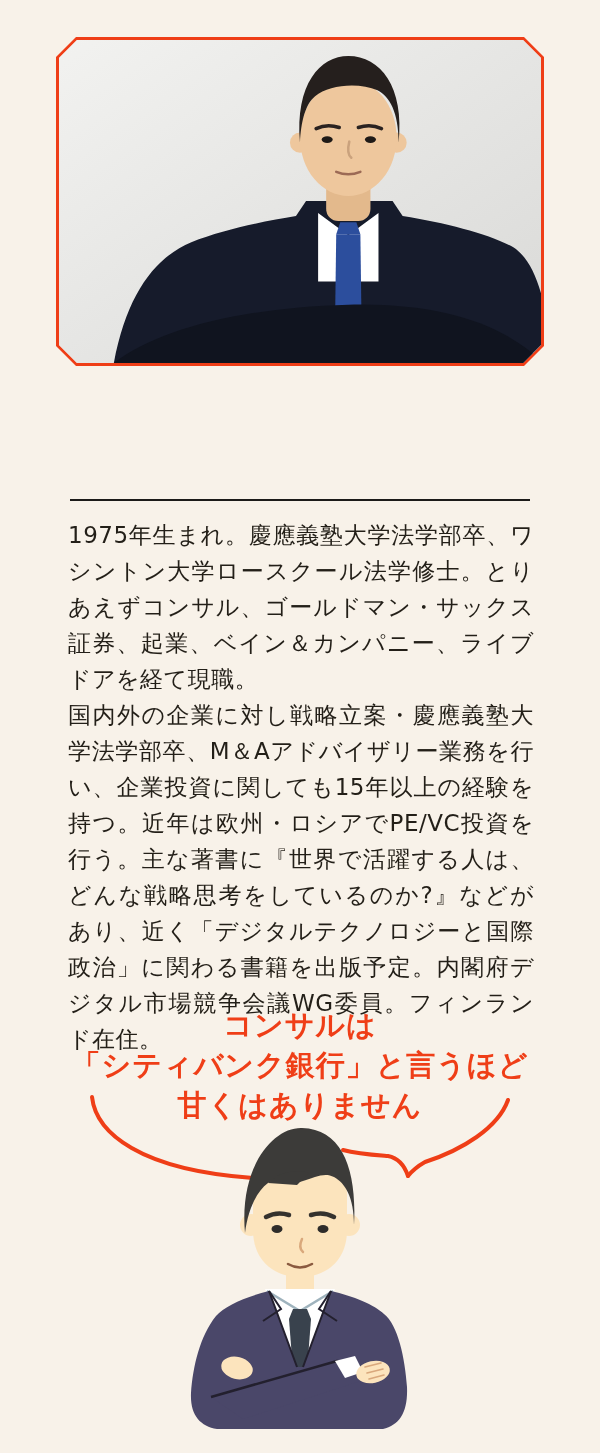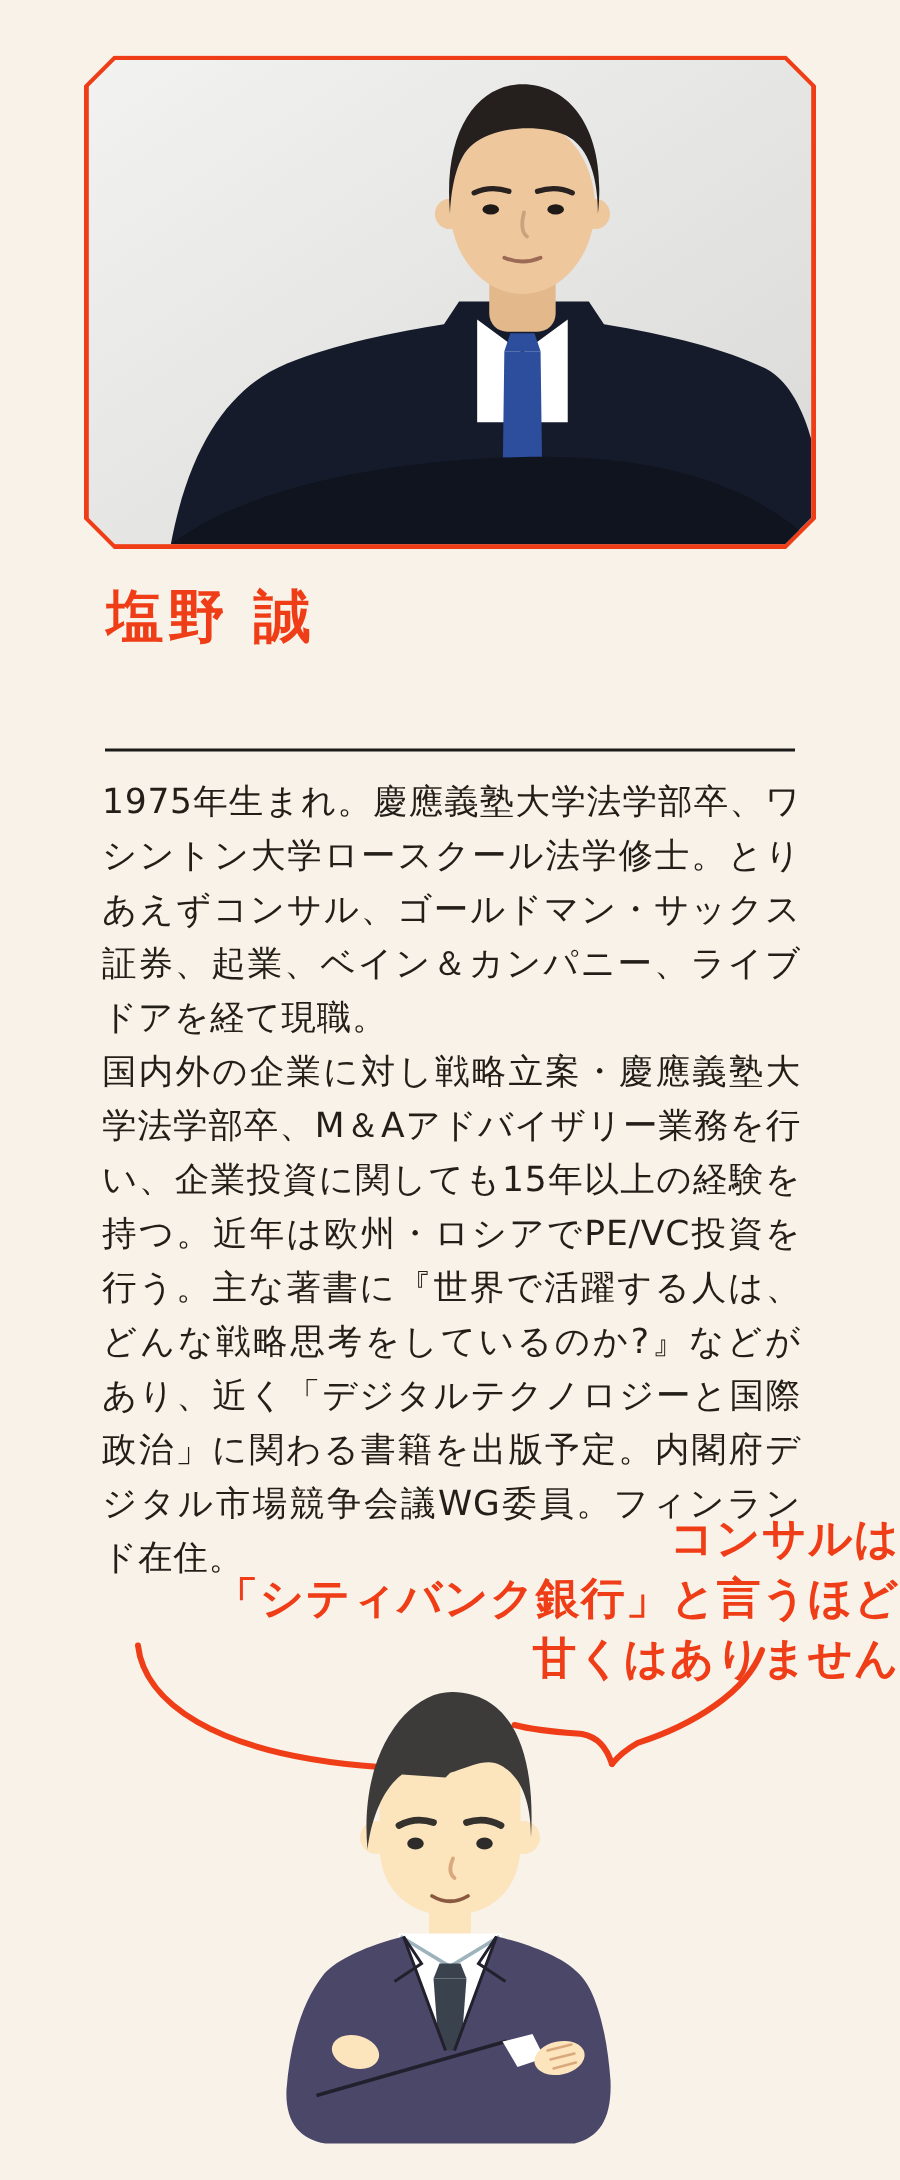--- a/index.html
+++ b/index.html
@@ -23,21 +23,21 @@
   .name{position:absolute;left:71px;top:389px;margin:0;font-size:38px;line-height:1.2;font-weight:600;
     color:var(--accent);letter-spacing:3px;}
   .role{position:absolute;left:71px;top:452px;margin:0;font-size:17px;line-height:1.3;font-weight:700;
     color:var(--accent);letter-spacing:1.5px;}
   .divider{position:absolute;left:70px;top:499px;width:460px;height:2px;background:var(--divider);}
 
   .bio{position:absolute;left:68px;top:517px;width:466px;color:var(--ink);
     font-size:23px;line-height:36px;letter-spacing:0.5px;text-align:justify;}
   .bio p{margin:0;}
 
-  .quote{position:absolute;left:0;top:1005px;width:600px;text-align:right;color:var(--accent);
+  .quote{position:absolute;left:0;top:1005px;width:600px;text-align:center;color:var(--accent);
     font-size:29px;line-height:40px;font-weight:800;letter-spacing:1px;}
   .quote-line{display:block;}
 
   .bubble{position:absolute;left:80px;top:1088px;width:440px;height:100px;}
   .illustration{position:absolute;left:185px;top:1125px;width:230px;height:310px;}
 </style>
 </head>
 <body>
 
 <div class="canvas">
@@ -75,21 +75,20 @@
           <path d="M 298 87 Q 310 83 321 88" stroke="#2a2220" stroke-width="3.5" fill="none" stroke-linecap="round"></path>
           <ellipse cx="267" cy="99" rx="5.5" ry="3.4" fill="#1f1a17"></ellipse>
           <ellipse cx="310" cy="99" rx="5.5" ry="3.4" fill="#1f1a17"></ellipse>
           <path d="M 289 101 Q 286 113 291 117" stroke="#caa27d" stroke-width="2.5" fill="none" stroke-linecap="round"></path>
           <path d="M 276 131 Q 288 136 300 131" stroke="#9c6a55" stroke-width="2.5" fill="none" stroke-linecap="round"></path>
         </g>
       </svg>
     </div>
   </div>
 
-  <h1 class="name">塩野 誠</h1>
   <div class="divider"></div>
 
   <div class="bio">
     <p>1975年生まれ。慶應義塾大学法学部卒、ワシントン大学ロースクール法学修士。とりあえずコンサル、ゴールドマン・サックス証券、起業、ベイン＆カンパニー、ライブドアを経て現職。</p>
     <p>国内外の企業に対し戦略立案・慶應義塾大学法学部卒、M＆Aアドバイザリー業務を行い、企業投資に関しても15年以上の経験を持つ。近年は欧州・ロシアでPE/VC投資を行う。主な著書に『世界で活躍する人は、どんな戦略思考をしているのか?』などがあり、近く「デジタルテクノロジーと国際政治」に関わる書籍を出版予定。内閣府デジタル市場競争会議WG委員。フィンランド在住。</p>
   </div>
 
   <div class="quote">
     <span class="quote-line">コンサルは</span>
     <span class="quote-line">「シティバンク銀行」と言うほど</span>

